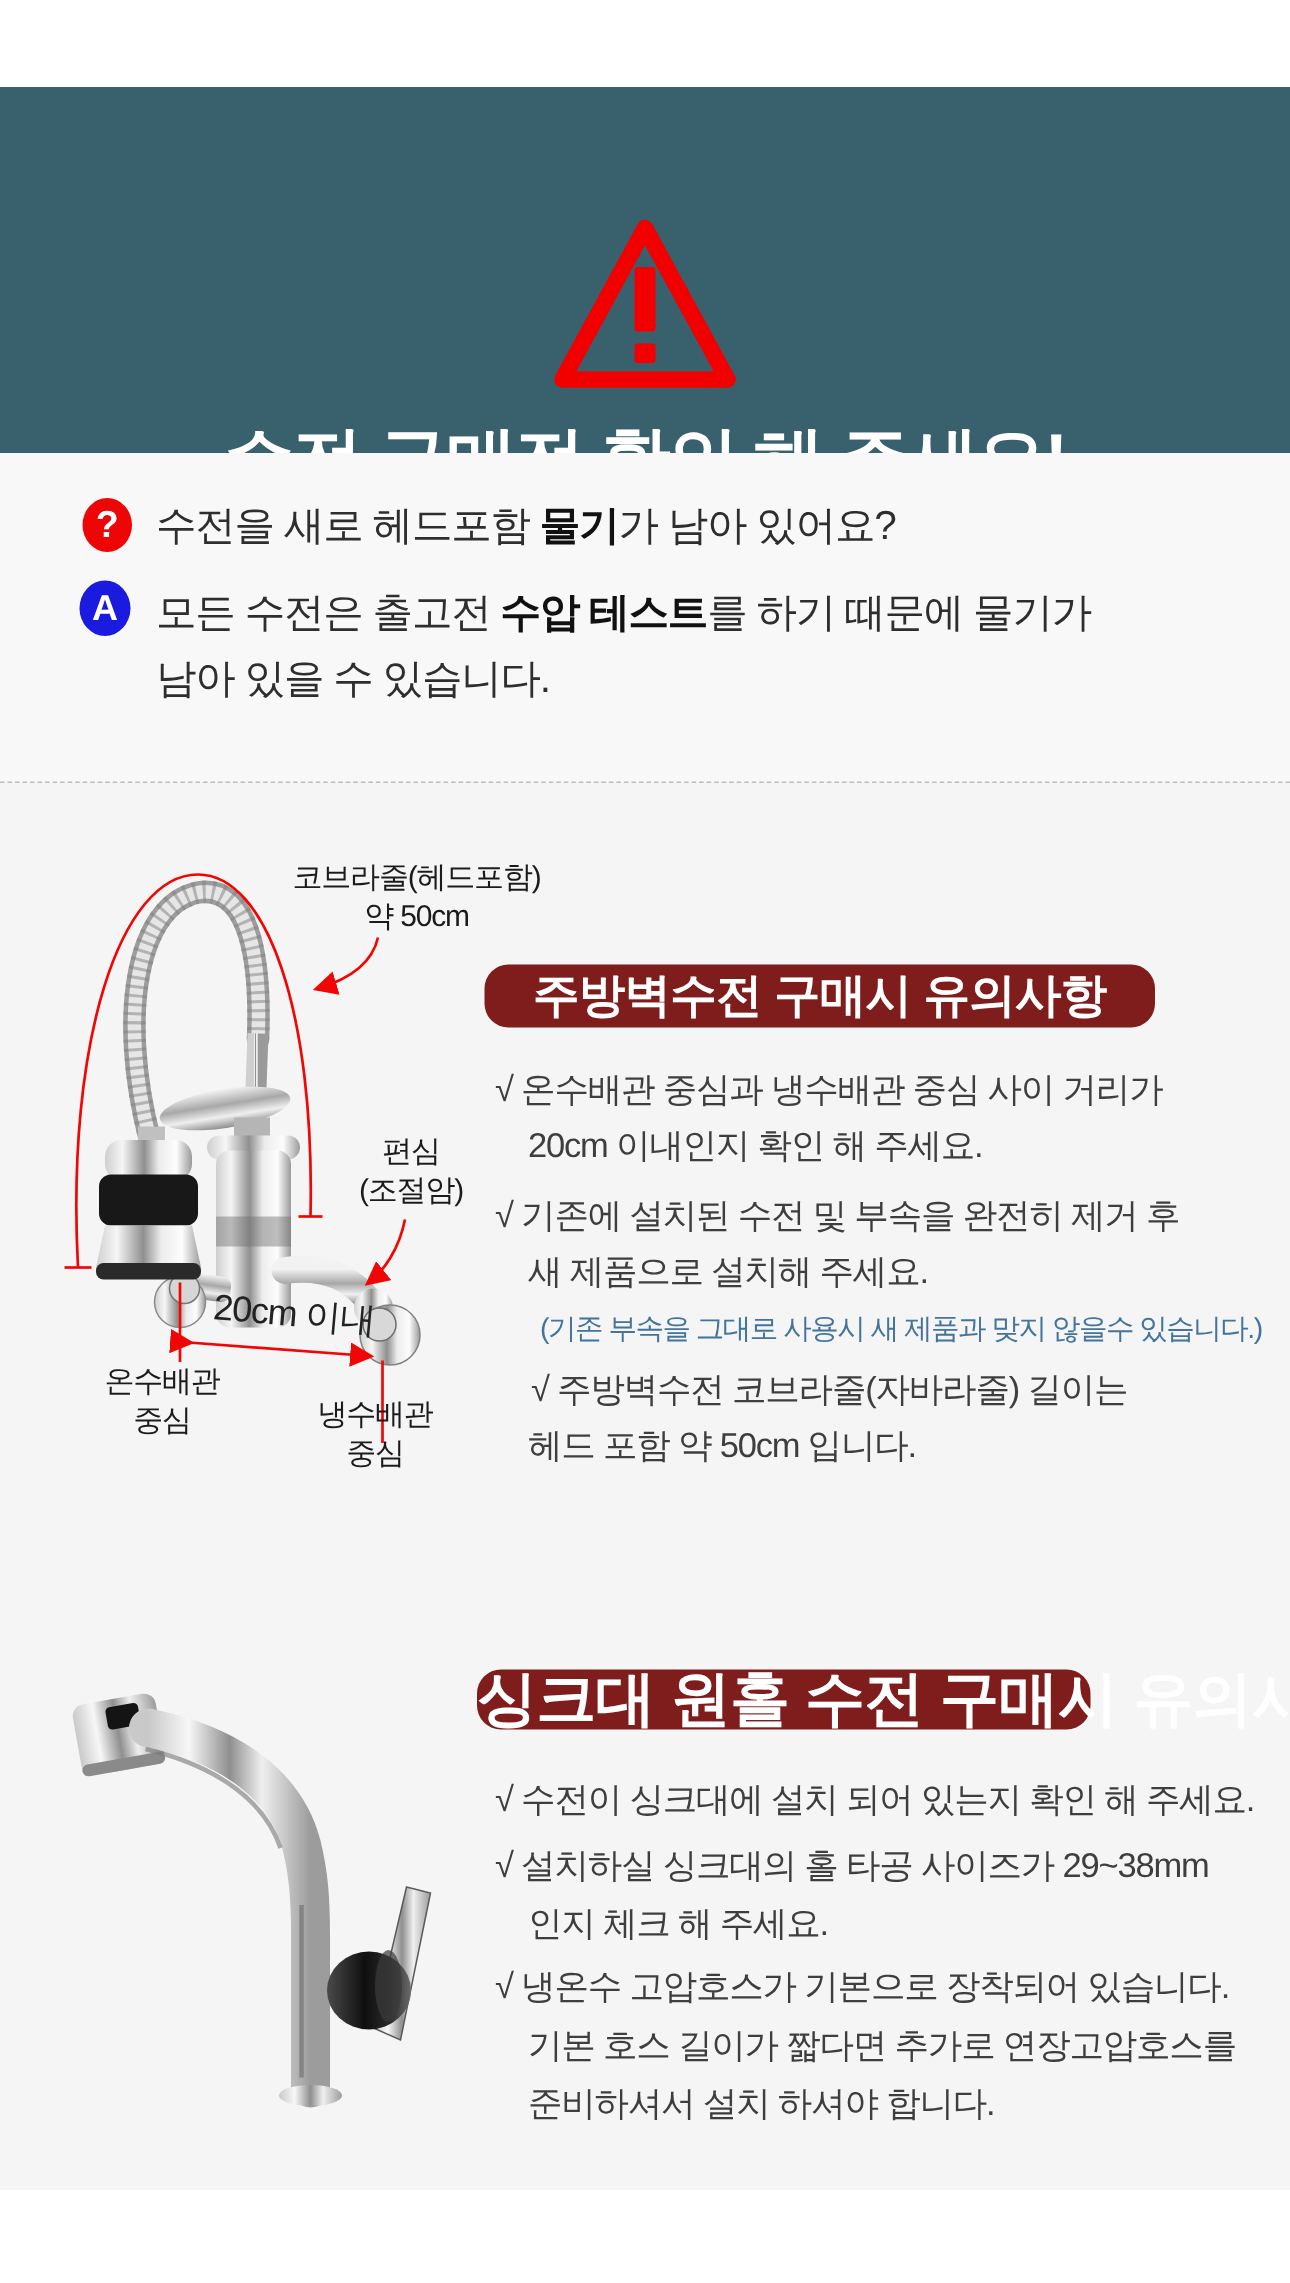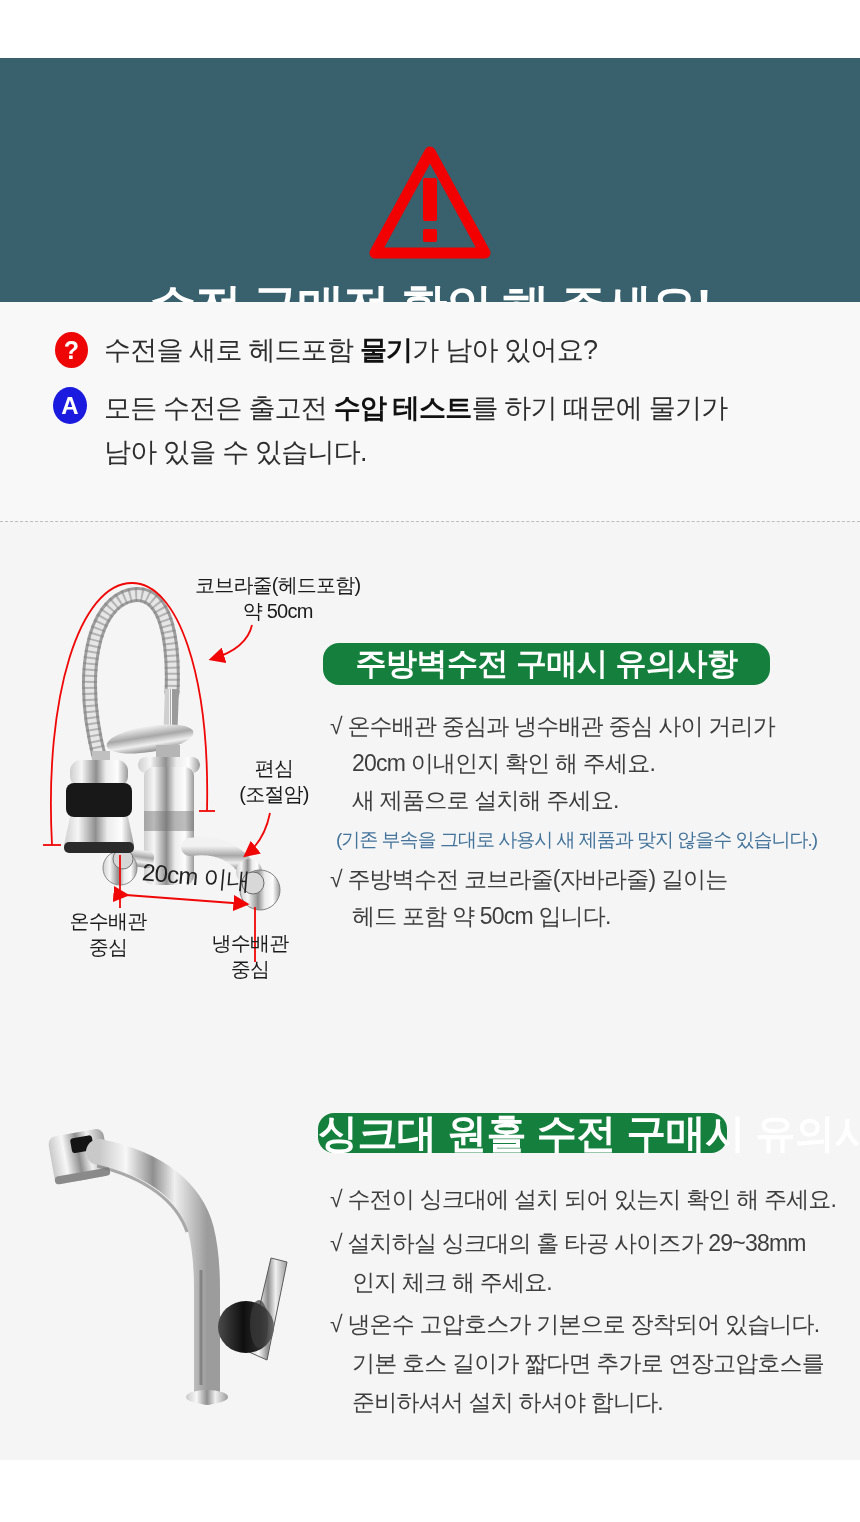--- a/index.html
+++ b/index.html
@@ -28,33 +28,33 @@
   .qa-text { position:absolute; font-size:27px; color:#2e2e2e; letter-spacing:-0.8px; white-space:nowrap; }
   .q-text { left:104px; top:331px; line-height:38px; }
   .a-text { left:104px; top:386px; line-height:44px; }
   .qa-text b { font-weight:800; color:#111; }
   
   .main-band {
     position:absolute; left:0; top:521px; width:860px; height:939px;
     background:#f4f5f4; border-top:1px dashed #bdbdbd; box-sizing:border-box;
   }
   .pill {
-    position:absolute; background:#15803d; color:#ffffff; font-weight:700;
+    position:absolute; background:#7f1d1d; color:#ffffff; font-weight:700;
     text-align:center; border-radius:16px; white-space:nowrap; letter-spacing:-0.5px;
   }
   .pill1 { left:323px; top:643px; width:447px; height:42px; font-size:31px; line-height:42px; }
   .pill2 { left:318px; top:1113px; width:409px; height:40px; font-size:40px; line-height:40px; }
   .checklist { position:absolute; font-size:23px; color:#3e3e3e; letter-spacing:-0.8px; }
   .list1 { left:330px; top:708px; width:515px; }
   .list2 { left:330px; top:1180px; width:520px; }
   .line { line-height:37px; height:37px; white-space:nowrap; }
   .list2 .line { line-height:39px; height:39px; }
   .line.indent { padding-left:22px; }
   .line.note { font-size:19px; color:#44749c; line-height:30px; height:30px; padding-left:6px; letter-spacing:-1px; }
-  .mt10 { margin-top:10px; } .mt6 { margin-top:6px; } .mt5 { margin-top:5px; } .mt3 { margin-top:3px; }
+  .mt10 { margin-top:10px; } .mt6 { margin-top:6px;margin-left:24px; } .mt5 { margin-top:5px; } .mt3 { margin-top:3px; }
   
   .fig { position:absolute; }
   .fig1 { left:20px; top:555px; width:320px; height:470px; }
   .fig2 { left:35px; top:1110px; width:280px; height:310px; }
   .anno { position:absolute; font-size:20px; line-height:26px; color:#1b1b1b; letter-spacing:-0.8px; white-space:nowrap;text-align:center; }
   .anno-cobra { left:195px; top:572px; }
   .anno-ecc { left:230px; top:755px; width:88px; text-align:center; }
   .anno-dist { left:138px; top:864px; width:116px; text-align:center; font-size:24px; transform:rotate(5deg); color:#222; }
   .anno-hot { left:60px; top:908px; width:96px; text-align:center; }
   .anno-cold { left:200px; top:930px; width:100px; text-align:center; }
@@ -152,20 +152,21 @@
   <div class="anno anno-cobra"><span>코브라줄(헤드포함)</span><br><span>약 50cm</span></div>
   <div class="anno anno-ecc"><span>편심</span><br><span>(조절암)</span></div>
   <div class="anno anno-dist">20cm 이내</div>
   <div class="anno anno-hot"><span>온수배관</span><br><span>중심</span></div>
   <div class="anno anno-cold"><span>냉수배관</span><br><span>중심</span></div>
 
   <div class="pill pill1">주방벽수전 구매시 유의사항</div>
   <div class="checklist list1">
     <div class="line">√ 온수배관 중심과 냉수배관 중심 사이 거리가</div>
     <div class="line indent">20cm 이내인지 확인 해 주세요.</div>
+    <div class="line mt10">√ 기존에 설치된 수전 및 부속을 완전히 제거 후</div>
     <div class="line indent">새 제품으로 설치해 주세요.</div>
     <div class="line note mt6">(기존 부속을 그대로 사용시 새 제품과 맞지 않을수 있습니다.)</div>
     <div class="line mt6">√ 주방벽수전 코브라줄(자바라줄) 길이는</div>
     <div class="line indent">헤드 포함 약 50cm 입니다.</div>
   </div>
 
   <div class="fig fig2">
     <svg width="280" height="310" viewBox="0 0 280 310">
       <defs>
         <linearGradient id="crH2" x1="0" y1="0" x2="1" y2="0">

